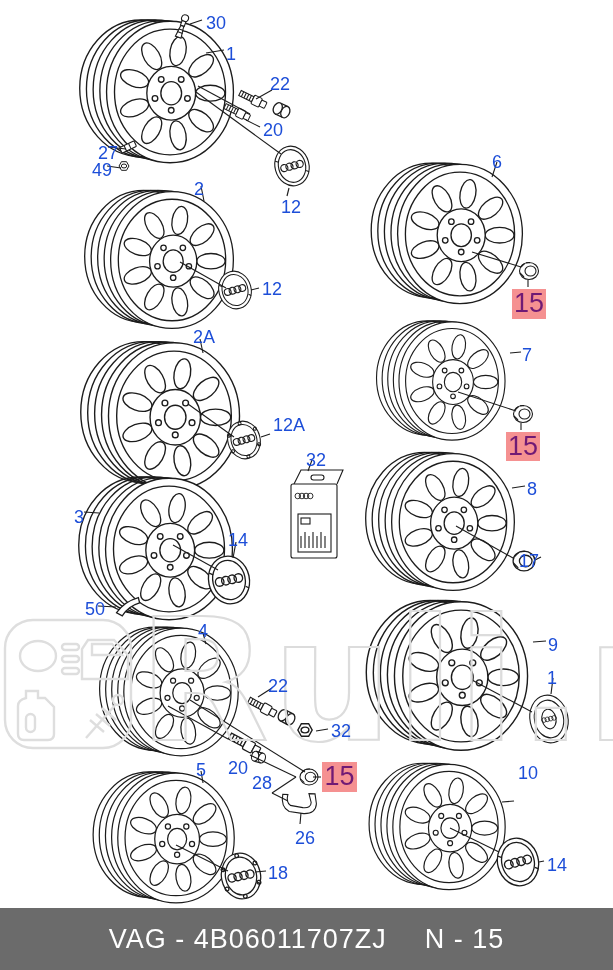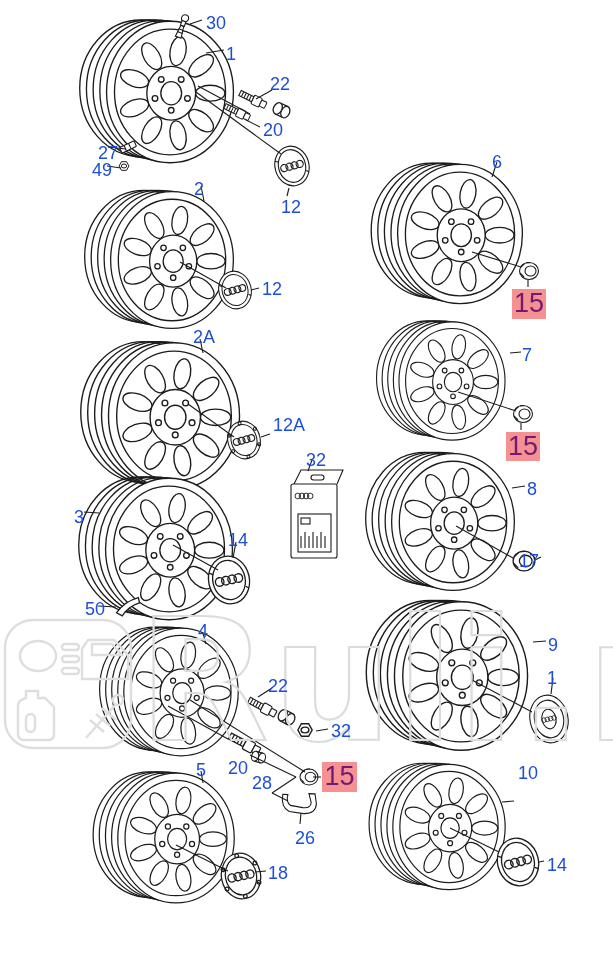--- a/index.html
+++ b/index.html
@@ -292,14 +292,18 @@
   <div class="co hl" style="left:512px;top:289px;width:34px;height:30px">15</div>
   <div class="co" style="left:522px;top:346px">7</div>
   <div class="co hl" style="left:506px;top:432px;width:34px;height:29px">15</div>
   <div class="co" style="left:527px;top:480px">8</div>
   <div class="co" style="left:519px;top:552px">17</div>
   <div class="co" style="left:548px;top:636px">9</div>
   <div class="co" style="left:547px;top:669px">1</div>
   <div class="co" style="left:518px;top:764px">10</div>
   <div class="co" style="left:547px;top:856px">14</div>
 
+  <div class="footer">
+    <span>VAG - 4B06011707ZJ</span>
+    <span>N - 15</span>
+  </div>
 
 </div>
 
 </body></html>

